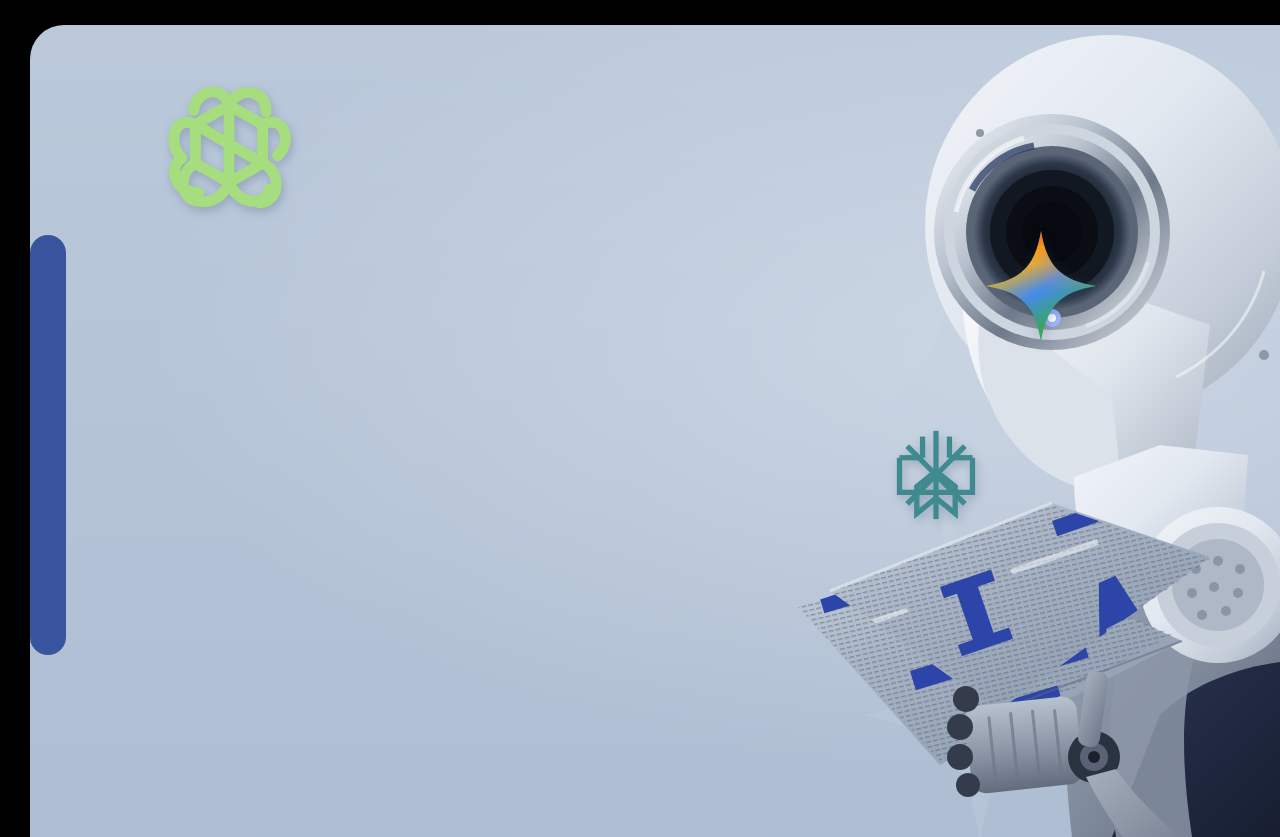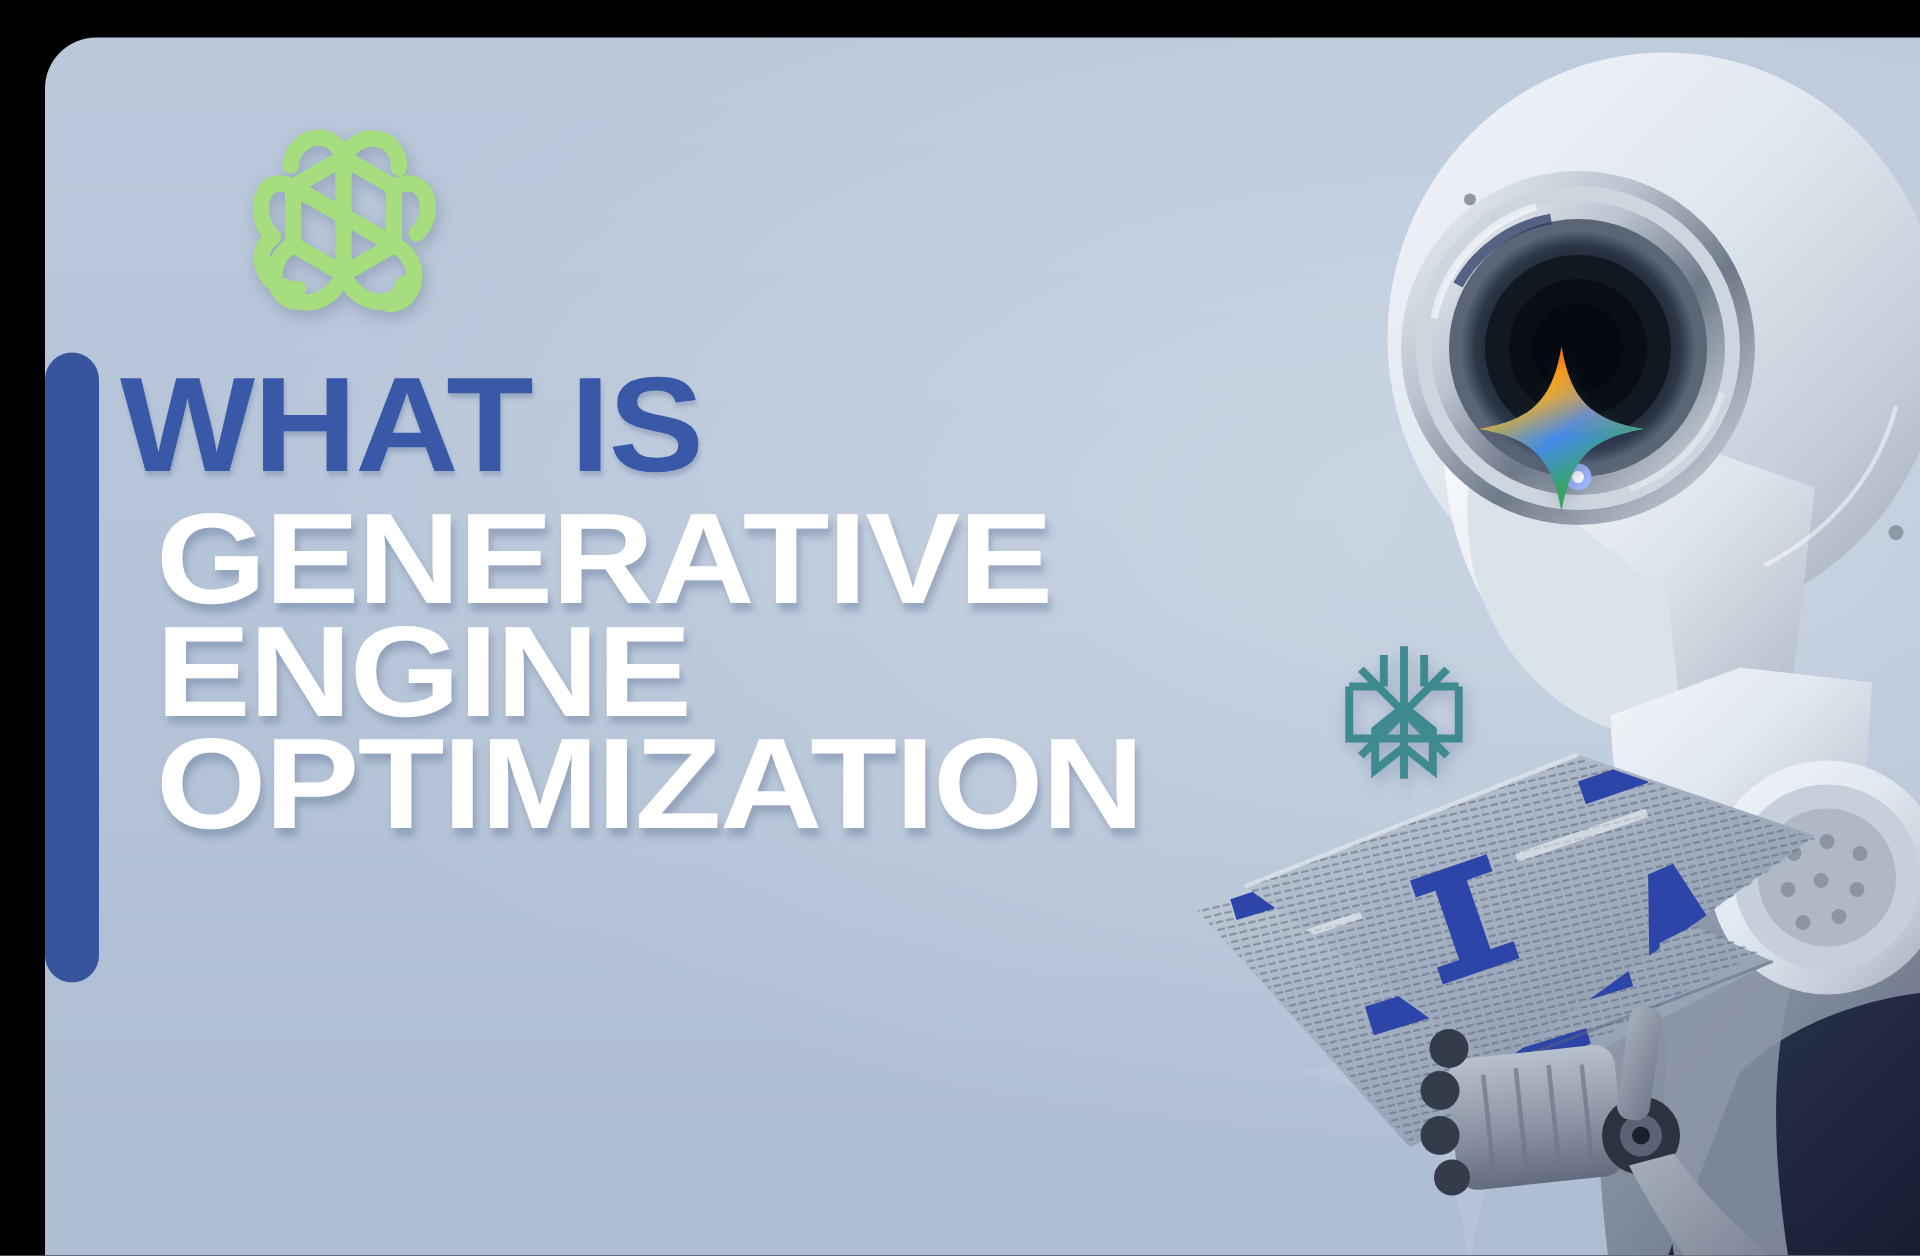--- a/index.html
+++ b/index.html
@@ -318,26 +318,20 @@
           <polyline points="88,32 88,68 50,68"></polyline>
           <polyline points="12,32 36,32"></polyline>
           <polyline points="88,32 64,32"></polyline>
           <path d="M36 10 L36 32"></path>
           <path d="M64 10 L64 32"></path>
           <path d="M30 62 L50 46 L70 62 L70 90 L50 74 L30 90 Z"></path>
         </g>
       </svg>
     </div>
 
-    <div id="headline">
-      <span class="hl-line" id="hl-eyebrow">WHAT IS</span>
-      <span class="hl-line hl-main" id="hl-line1">GENERATIVE</span>
-      <span class="hl-line hl-main" id="hl-line2">ENGINE</span>
-      <span class="hl-line hl-main" id="hl-line3">OPTIMIZATION</span>
-    </div>
 
     <div id="newspaper-figure">
       <svg viewBox="0 0 420 300" aria-hidden="true">
         <defs>
           <linearGradient id="paperG" x1="0" y1="0" x2="1" y2="1">
             <stop offset="0%" stop-color="#c9d2de"></stop>
             <stop offset="35%" stop-color="#aab6c6"></stop>
             <stop offset="70%" stop-color="#97a4b6"></stop>
             <stop offset="100%" stop-color="#7f8da1"></stop>
           </linearGradient>

